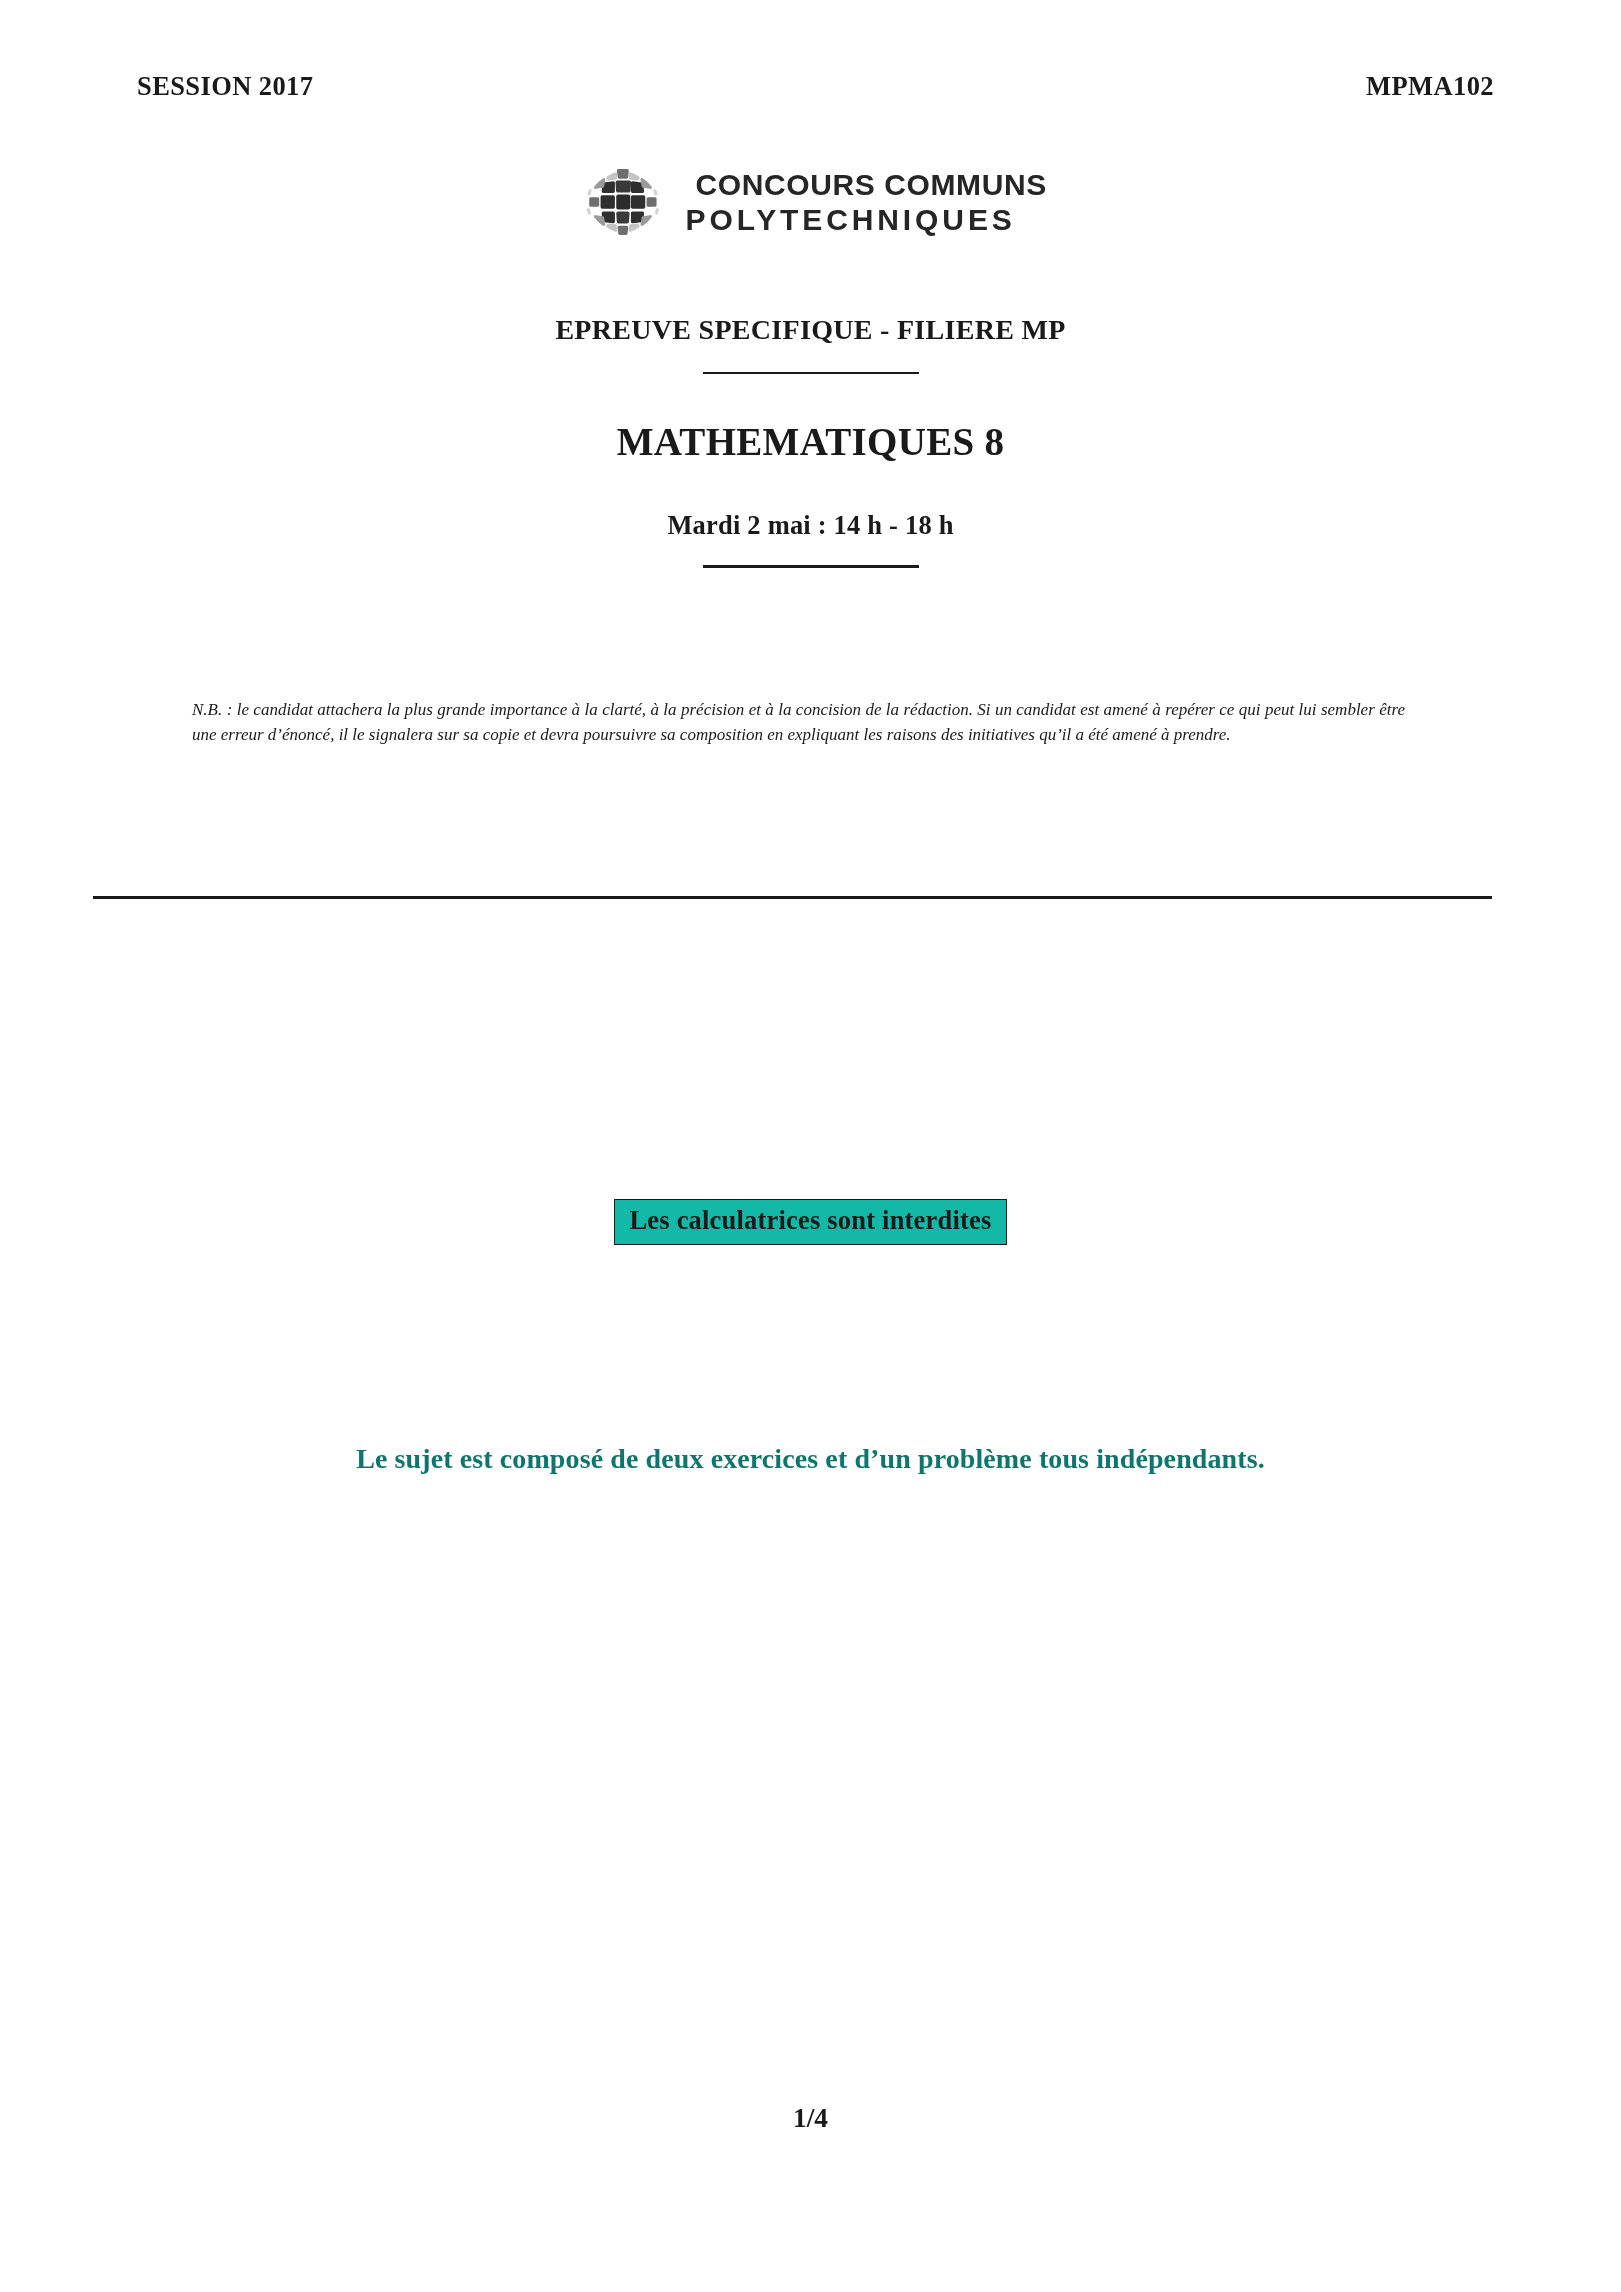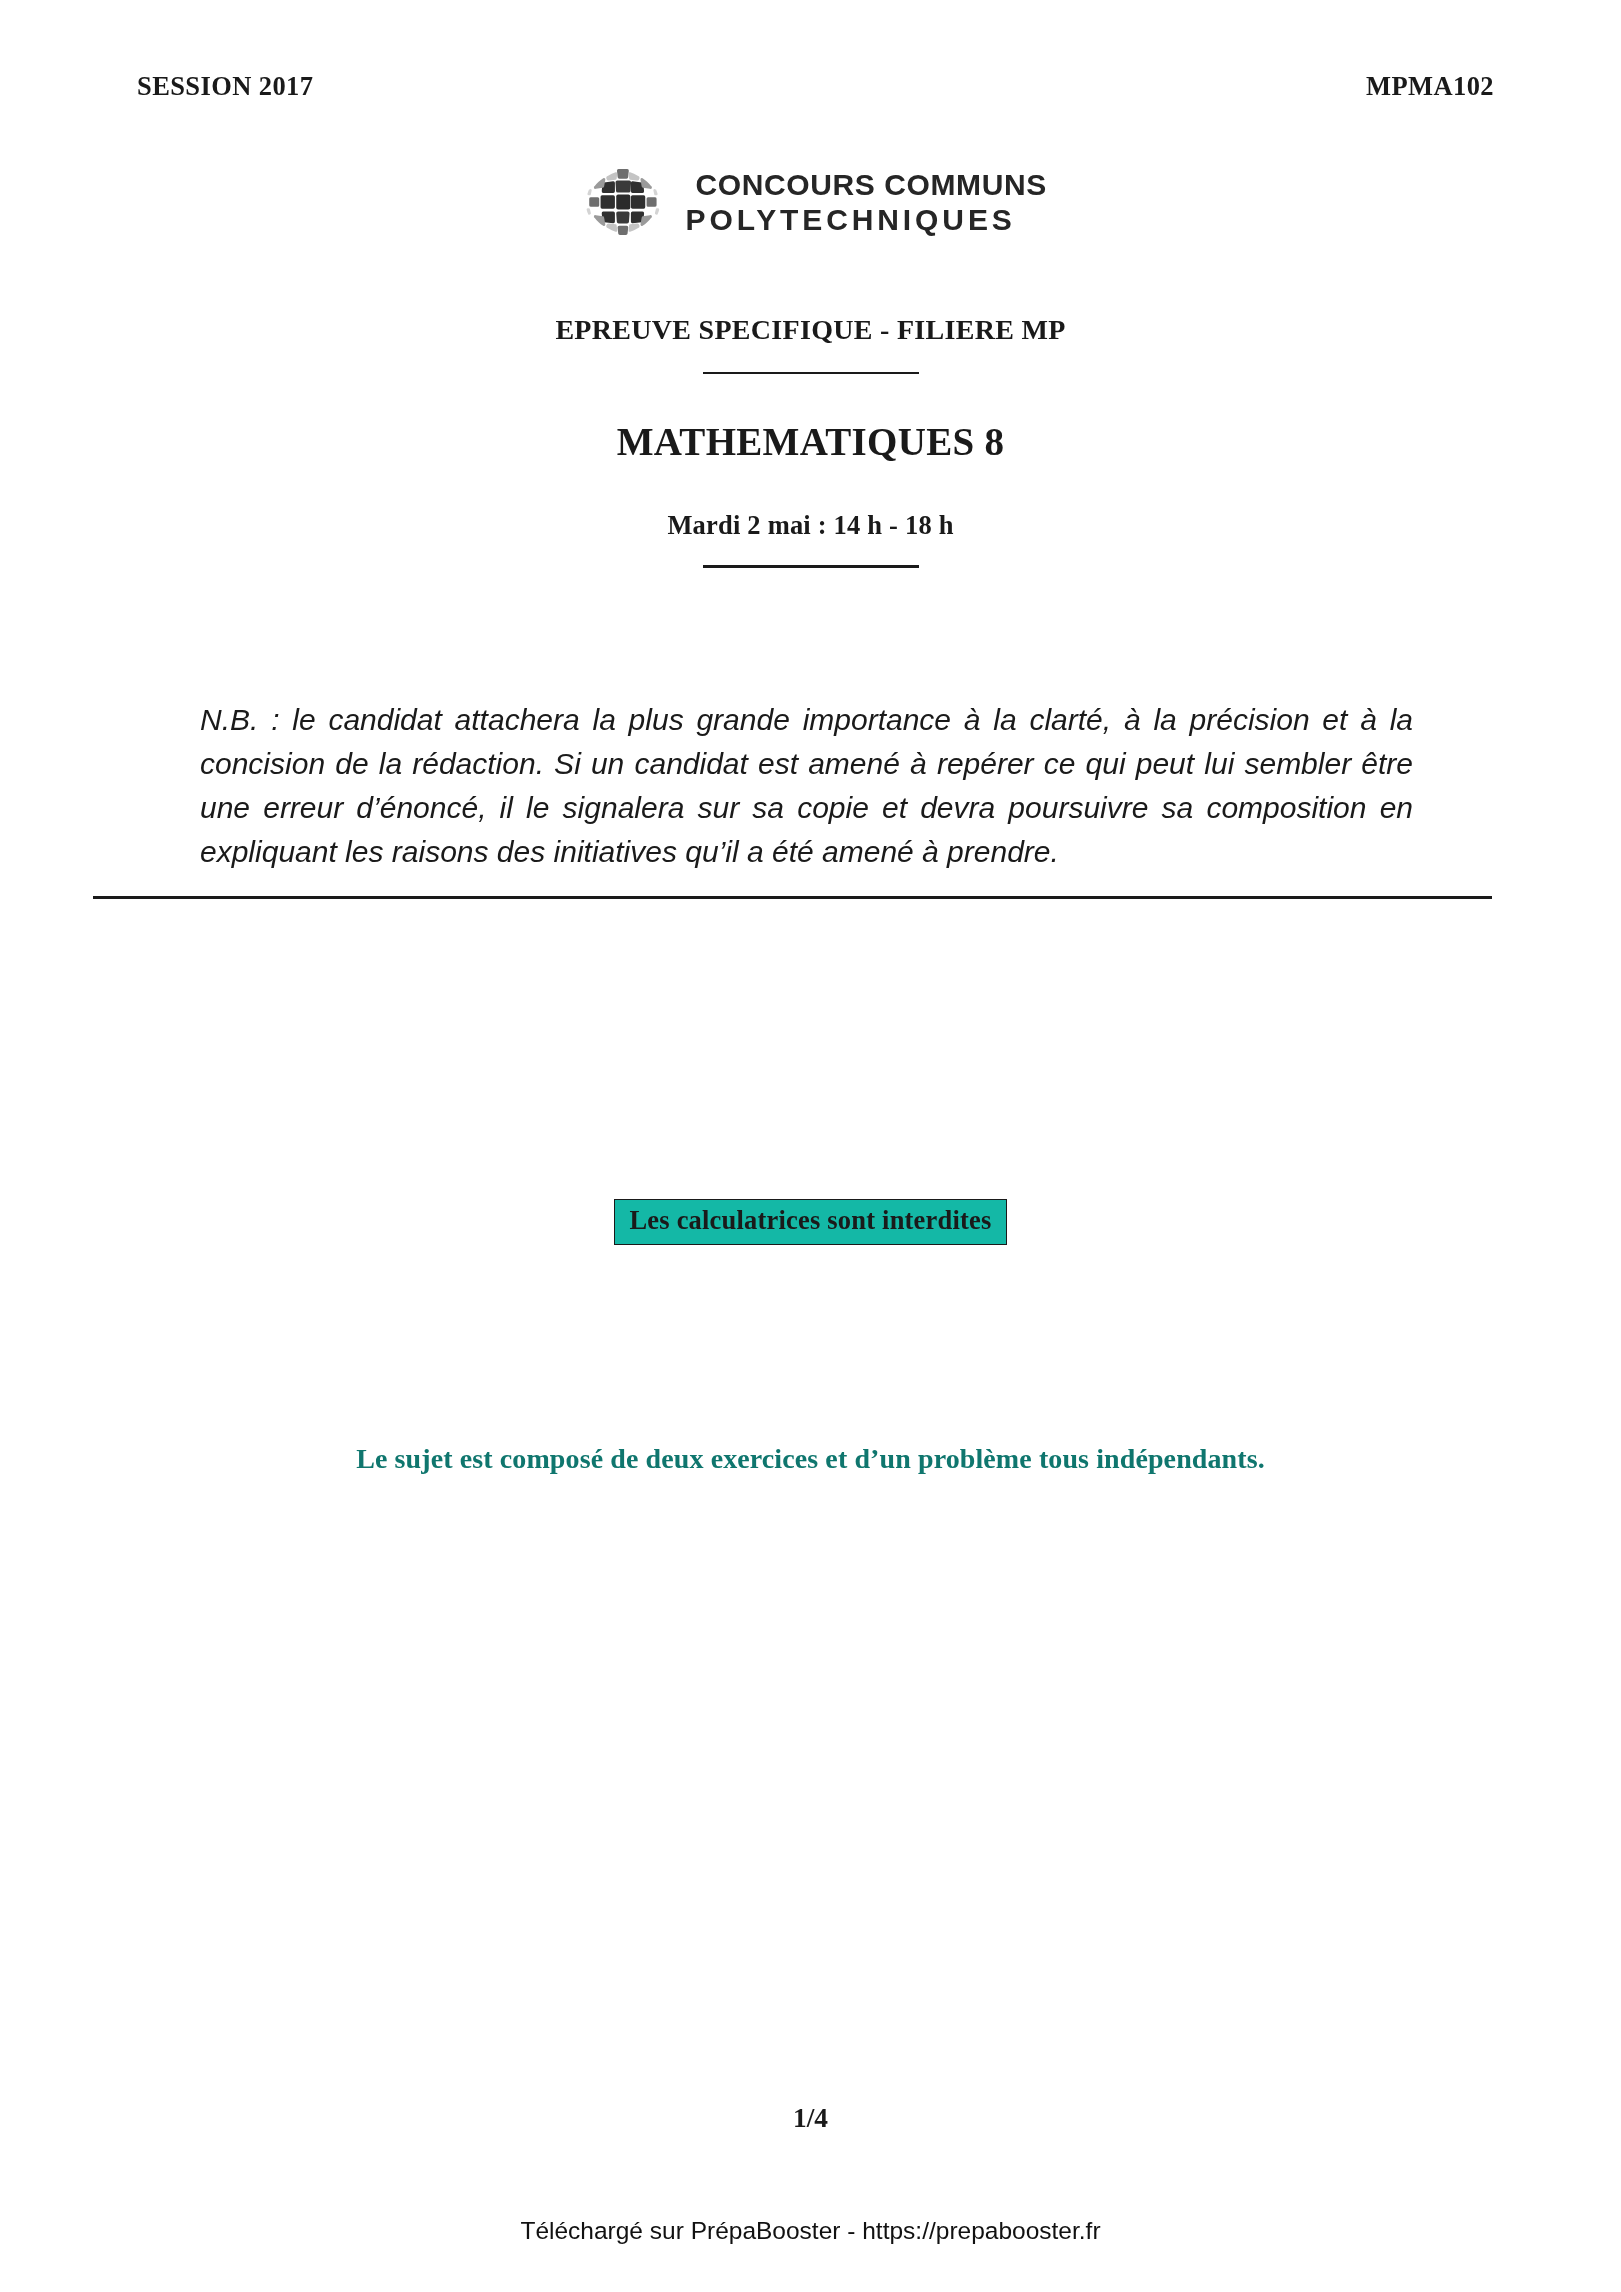--- a/index.html
+++ b/index.html
@@ -119,25 +119,25 @@
     margin-top: 46px;
   }
   .rule-short.second {
     margin-top: 23.5px;
   }
 
   
   .nb-note {
     position: absolute;
     top: 698px;
-    left: 200px;
+    left: 192px;
     width: 1213px;
-    font-family: Liberation Sans, sans-serif;
+    font-family: Liberation Serif, serif;
     font-style: italic;
-    font-size: 30px;
+    font-size: 17px;
     line-height: 1.47;
     text-align: justify;
     color: #1a1a1a;
   }
 
   
   .rule-full {
     position: absolute;
     top: 896px;
     left: 93px;
@@ -274,16 +274,15 @@
   <div class="rule-full"></div>
 
   <div class="calc-wrap">
     <div class="calc-box">Les calculatrices sont interdites</div>
   </div>
 
   <div class="compo-line">Le sujet est composé de deux exercices et d’un problème tous indépendants.</div>
 
   <div class="page-number">1/4</div>
 
-  <div class="footer-note">Téléchargé sur PrépaBooster - https://prepabooster.fr</div>
 
 </div>
 
 
 </body></html>

